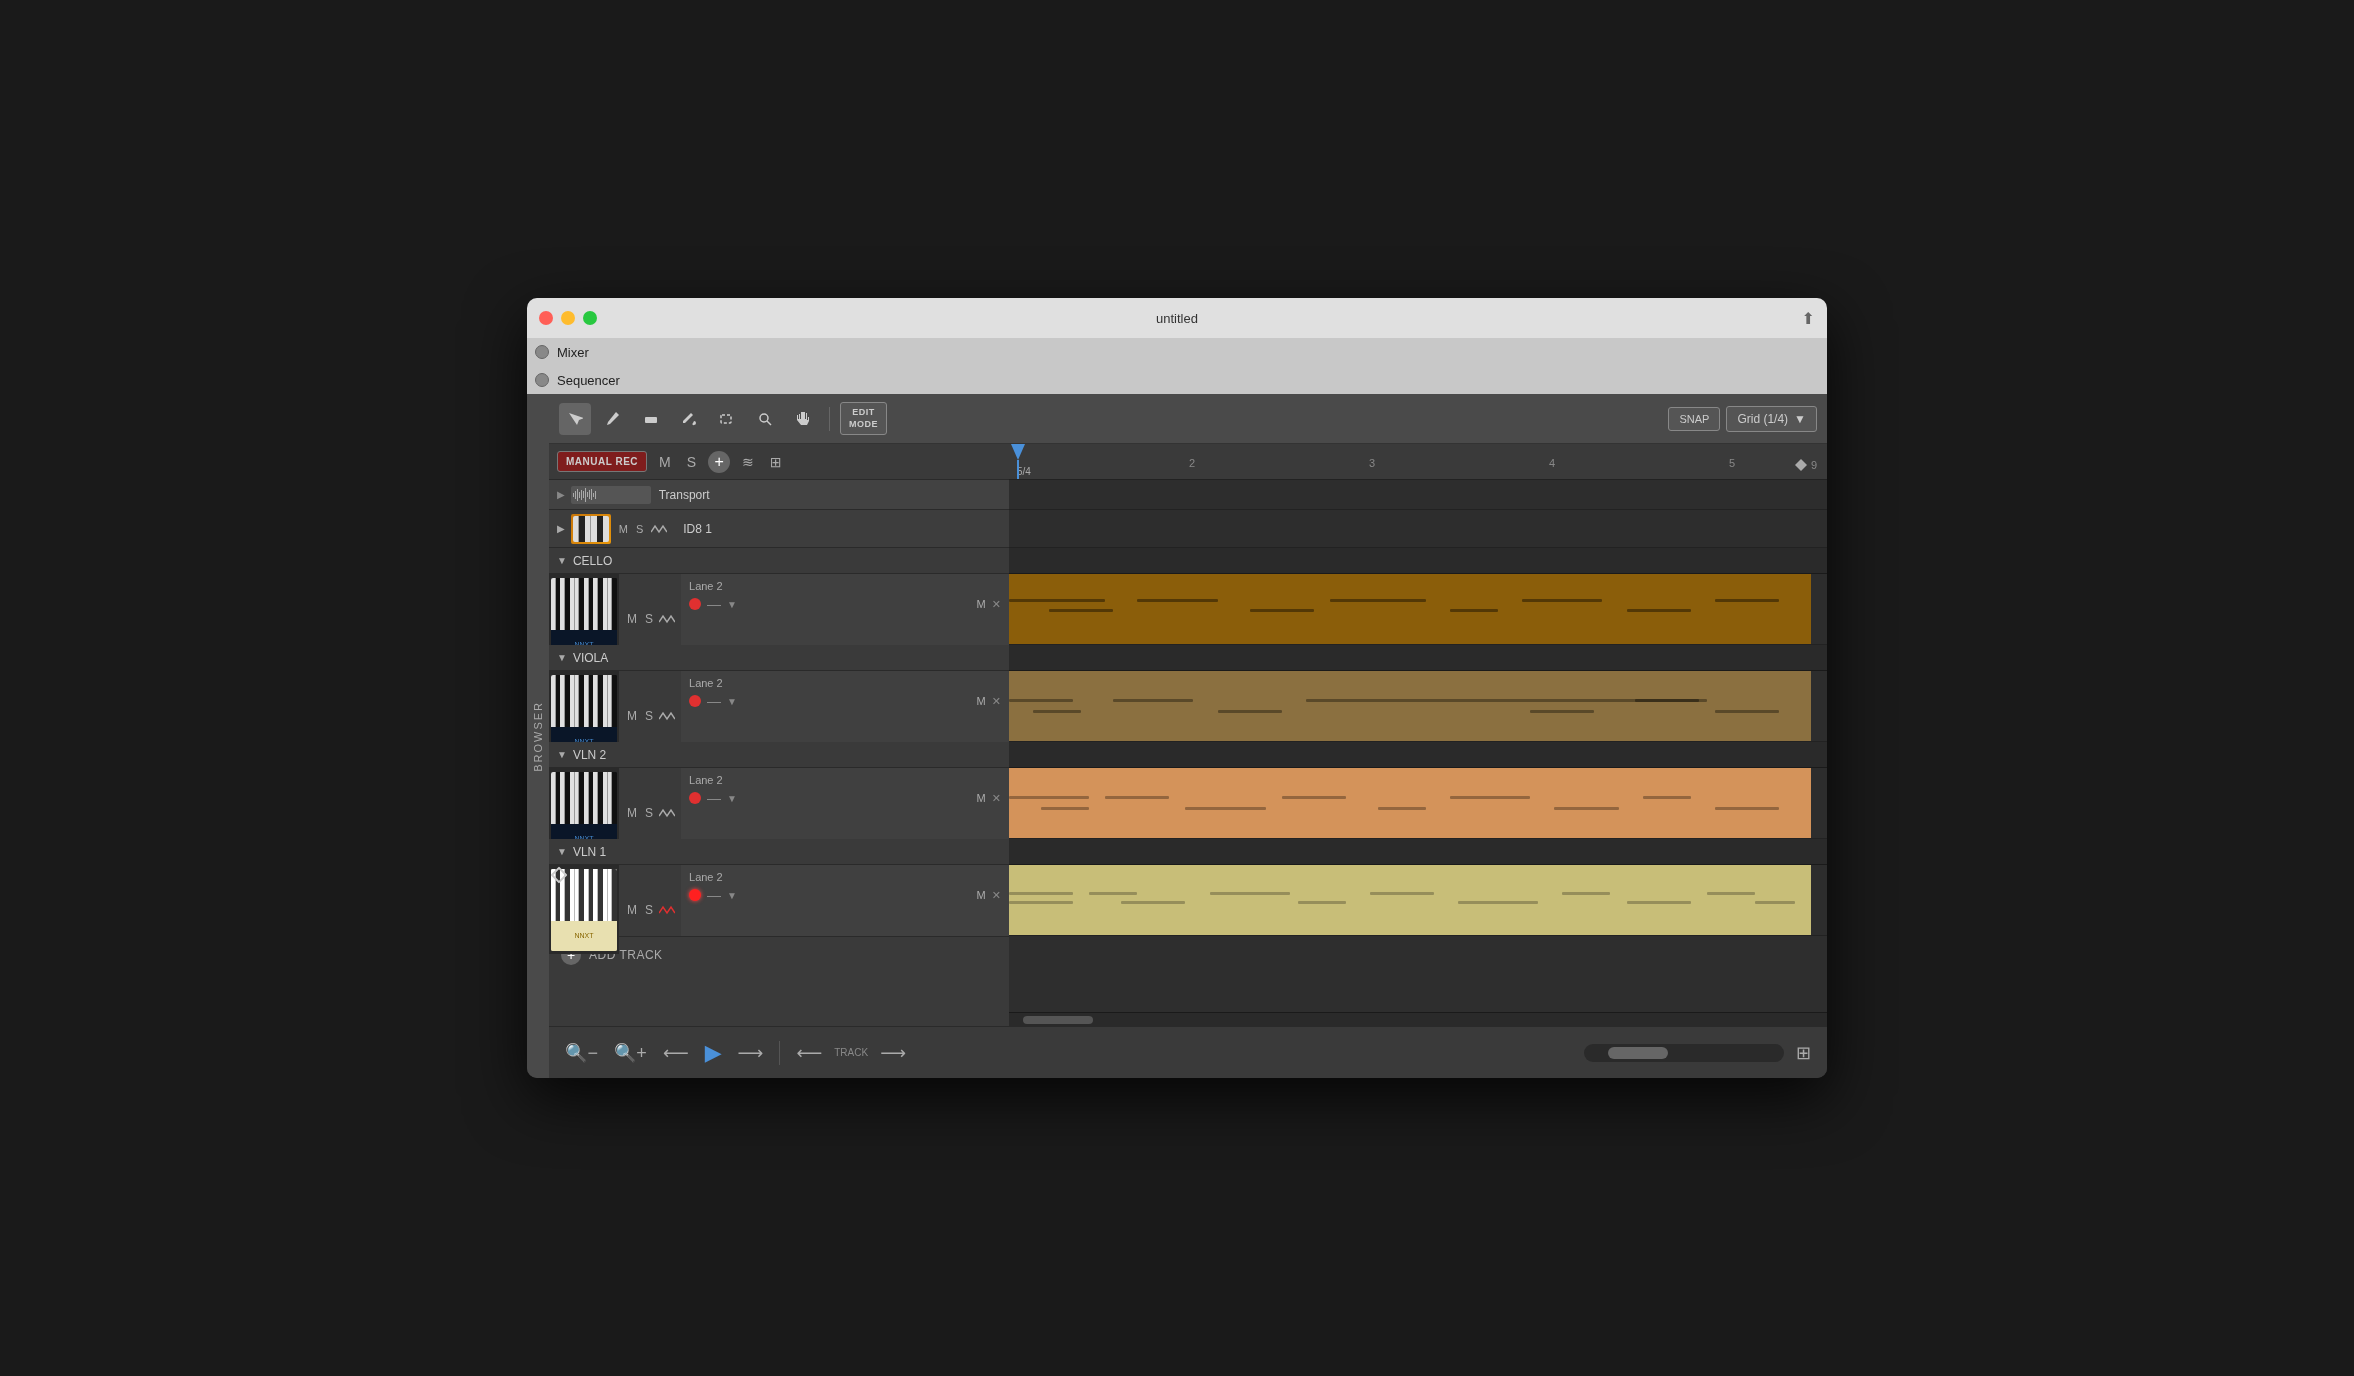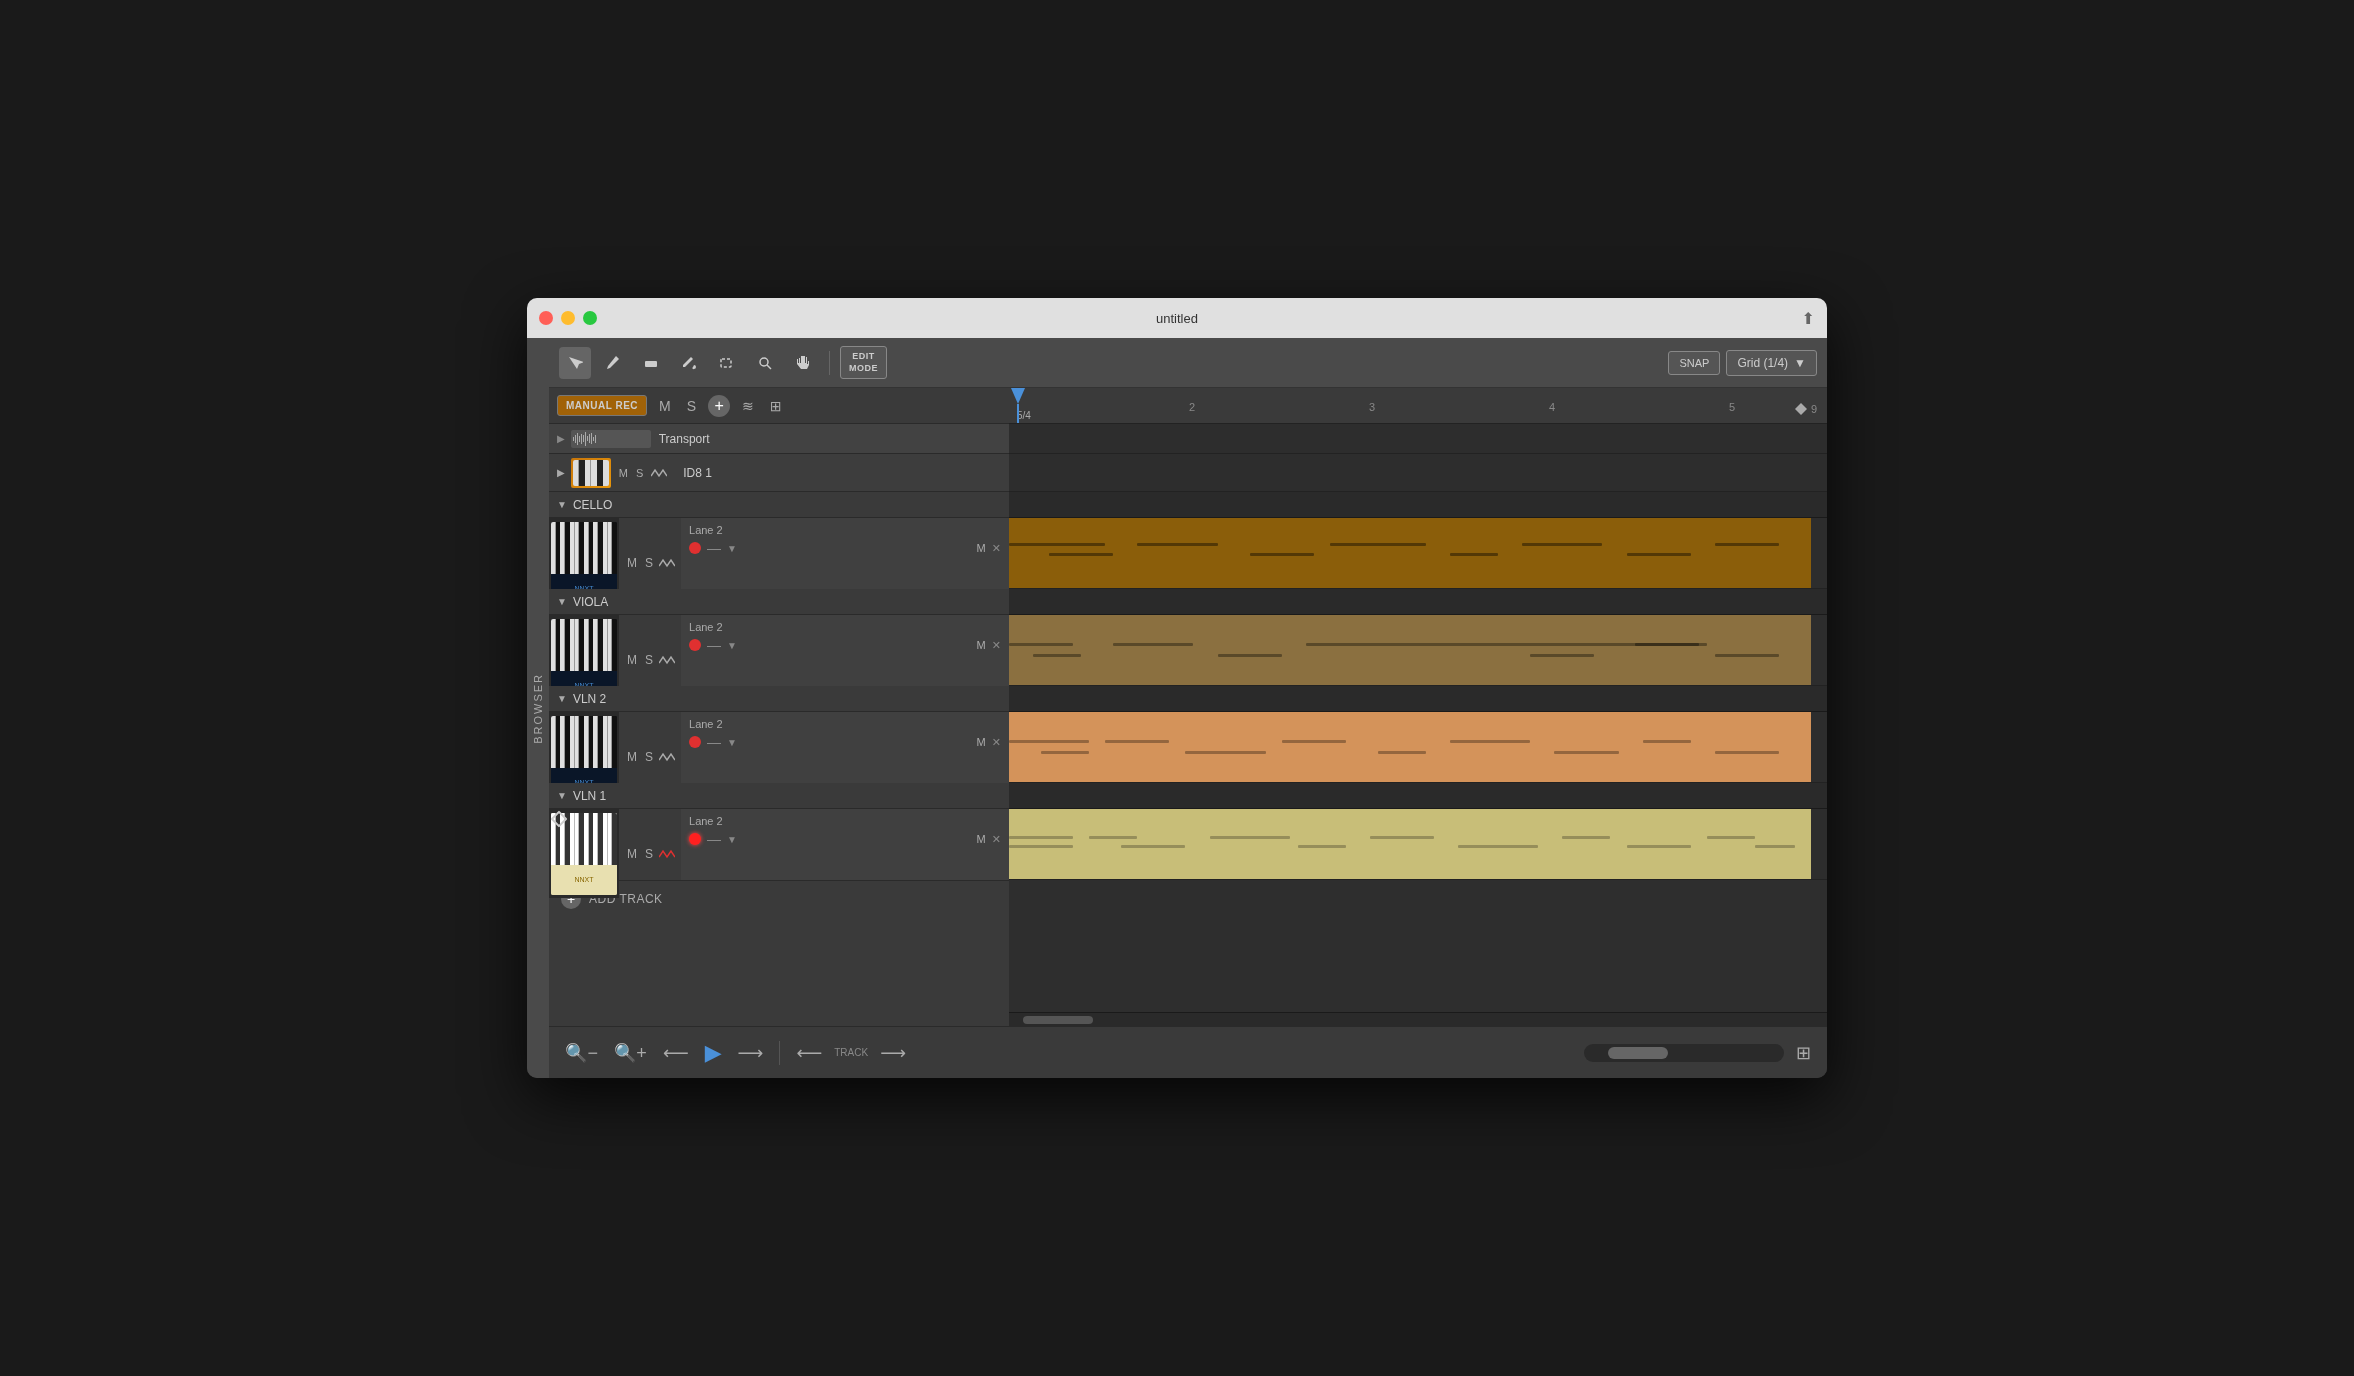--- a/index.html
+++ b/index.html
@@ -204,21 +204,21 @@
       height: 36px;
       background: #3a3a3a;
       display: flex;
       align-items: center;
       padding: 0 8px;
       gap: 8px;
       border-bottom: 1px solid #2a2a2a;
       flex-shrink: 0;
     }
     .manual-rec-btn {
-      background: #a16207;
+      background: #7f1d1d;
       border: 1px solid #777;
       color: #ccc;
       font-size: 10px;
       padding: 4px 8px;
       border-radius: 3px;
       cursor: pointer;
       font-weight: bold;
       letter-spacing: 0.5px;
     }
     .ctrl-btn {
@@ -464,20 +464,30 @@
   <div class="titlebar">
     <div class="traffic-lights">
       <div class="traffic-light tl-close"></div>
       <div class="traffic-light tl-minimize"></div>
       <div class="traffic-light tl-maximize"></div>
     </div>
     <span class="window-title">untitled</span>
     <span class="titlebar-arrow">⬆</span>
   </div>
 
+  <div class="panel-row">
+    <div class="panel-item">
+      <div class="panel-dot"></div>
+      <span class="panel-label">Mixer</span>
+    </div>
+    <div class="panel-item">
+      <div class="panel-dot"></div>
+      <span class="panel-label">Sequencer</span>
+    </div>
+  </div>
 
   <div class="main-content">
 
     <div class="browser-strip">
       <span class="browser-label">Browser</span>
     </div>
 
     <div class="sequencer">
 
       <div class="toolbar">

